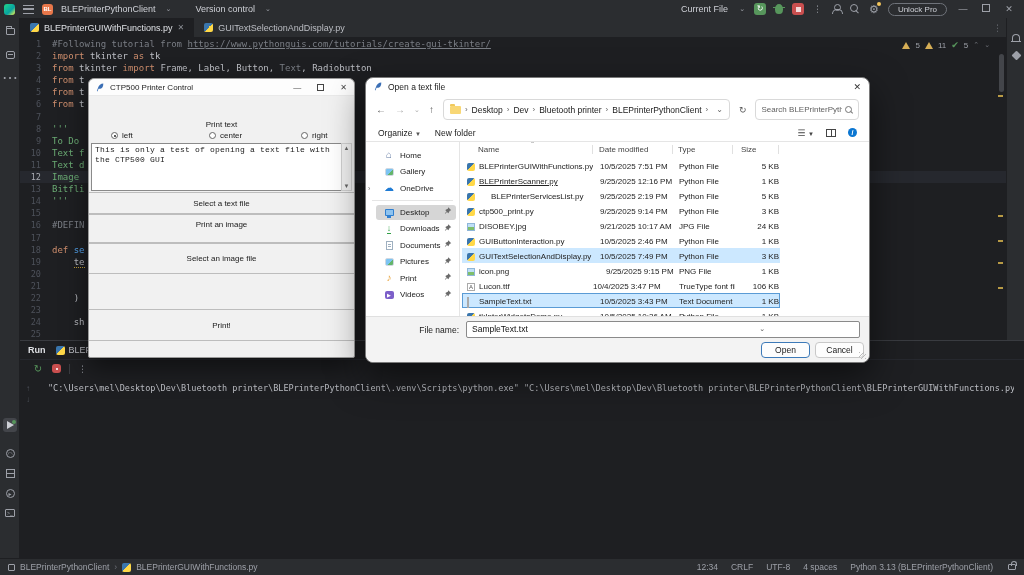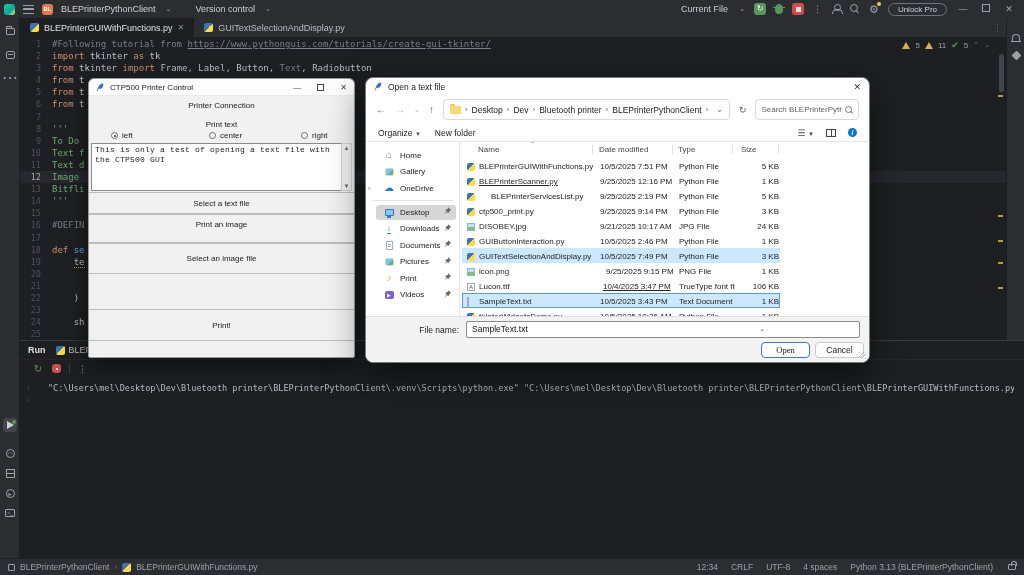--- a/index.html
+++ b/index.html
@@ -197,21 +197,21 @@
   .fi-txt { background:#fff; border:1px solid #aaa; position:relative;}
   .fi-txt::after{ content:""; position:absolute; left:1px; right:1px; top:1.5px; height:1px; background:#bbb; box-shadow:0 2px 0 #bbb;}
 
   .fd-bottom { position:absolute; left:0; right:0; bottom:0; height:46px; background:#f3f3f3; border-top:1px solid #e0e0e0; border-radius:0 0 8px 8px;}
   .fn-label { position:absolute; right:410px; top:8px; font-size:8.5px; color:#1a1a1a;}
   .fn-input { position:absolute; left:100px; top:4px; width:394px; height:17px; background:#fff; border:1px solid #8a8a8a; border-radius:2px;
     font-size:8.5px; padding:0 14px 0 5px; line-height:15px; color:#111;}
   .fn-chev { position:absolute; right:104px; top:8px; color:#555; font-size:7px;}
   .fd-btn { position:absolute; top:25px; width:49px; height:16px; background:#fdfdfd; border:1px solid #c8c8c8; border-radius:4px;
     font-size:8.5px; color:#1a1a1a; display:flex; align-items:center; justify-content:center;}
-  .fd-btn.primary { border-color:#3d7ab8;font-family:Liberation Serif, serif; }
+  .fd-btn.primary { border-color:#3d7ab8; }
   .grip { position:absolute; right:3px; bottom:3px; width:7px; height:7px;
     background:repeating-linear-gradient(135deg,#bbb 0 1px, transparent 1px 3px);}
 </style>
 </head>
 <body>
 
 <div class="canvas">
 
   <div class="titlebar">
     <div class="tb-left">
@@ -401,21 +401,20 @@
       <svg width="9" height="9" viewBox="0 0 16 16">
           <path d="M13 1c-4.5.3-8 3-9.2 7L1.5 14l1 1 2-4.8h3.2C11 10.2 13 7 13 1z" fill="#3b6fb5"></path>
         </svg>
       <span class="tk-title">CTP500 Printer Control</span>
       <span class="tk-wbtns">
         <span>—</span>
         <span class="tk-maxsq"></span>
         <span>✕</span>
       </span>
     </div>
-    <div class="tk-label-line" style="top:22px">Printer Connection</div>
     <div class="tk-label-line" style="top:41px">Print text</div>
     <div class="tk-radio-row" style="top:52px" id="tk-radios">
         <span class="tk-radio" style="left: 22px;">
           <span class="rdot on"></span>
           <span>left</span>
         </span>
         <span class="tk-radio" style="left: 120px;">
           <span class="rdot"></span>
           <span>center</span>
         </span>
@@ -624,21 +623,21 @@
           <div class="frow" style="top: 121px;">
             <span class="fi fi-img"></span>
             <span class="cell" style="left: 16px; width: 114px;">icon.png</span>
             <span class="cell" style="left: 143px; width: 74px;">9/25/2025 9:15 PM</span>
             <span class="cell" style="left: 216px; width: 56px;">PNG File</span>
             <span class="cell" style="left: 272px; width: 44px; text-align: right;">1 KB</span>
           </div>
           <div class="frow" style="top: 136px;">
             <span class="fi fi-ttf">A</span>
             <span class="cell" style="left: 16px; width: 114px;">Lucon.ttf</span>
-            <span class="cell" style="left: 140px; width: 74px; text-decoration: underline;">10/4/2025 3:47 PM</span>
+            <span class="cell" style="left: 130px; width: 74px;">10/4/2025 3:47 PM</span>
             <span class="cell" style="left: 216px; width: 56px;">TrueType font file</span>
             <span class="cell" style="left: 272px; width: 44px; text-align: right;">106 KB</span>
           </div>
           <div class="frow selrow" style="top: 151px;"><span class="fi fi-txt"></span><span class="cell" style="left: 16px; width: 114px;">SampleText.txt</span><span class="cell" style="left: 137px; width: 74px;">10/5/2025 3:43 PM</span><span class="cell" style="left: 216px; width: 56px;">Text Document</span><span class="cell" style="left: 272px; width: 44px; text-align: right;">1 KB</span></div>
           <div class="frow" style="top: 166px;">
             <span class="fi fi-py"></span>
             <span class="cell" style="left: 16px; width: 114px;">tkInterWidgetsDemo.py</span>
             <span class="cell" style="left: 137px; width: 74px;">10/5/2025 10:36 AM</span>
             <span class="cell" style="left: 216px; width: 56px;">Python File</span>
             <span class="cell" style="left: 272px; width: 44px; text-align: right;">1 KB</span>

